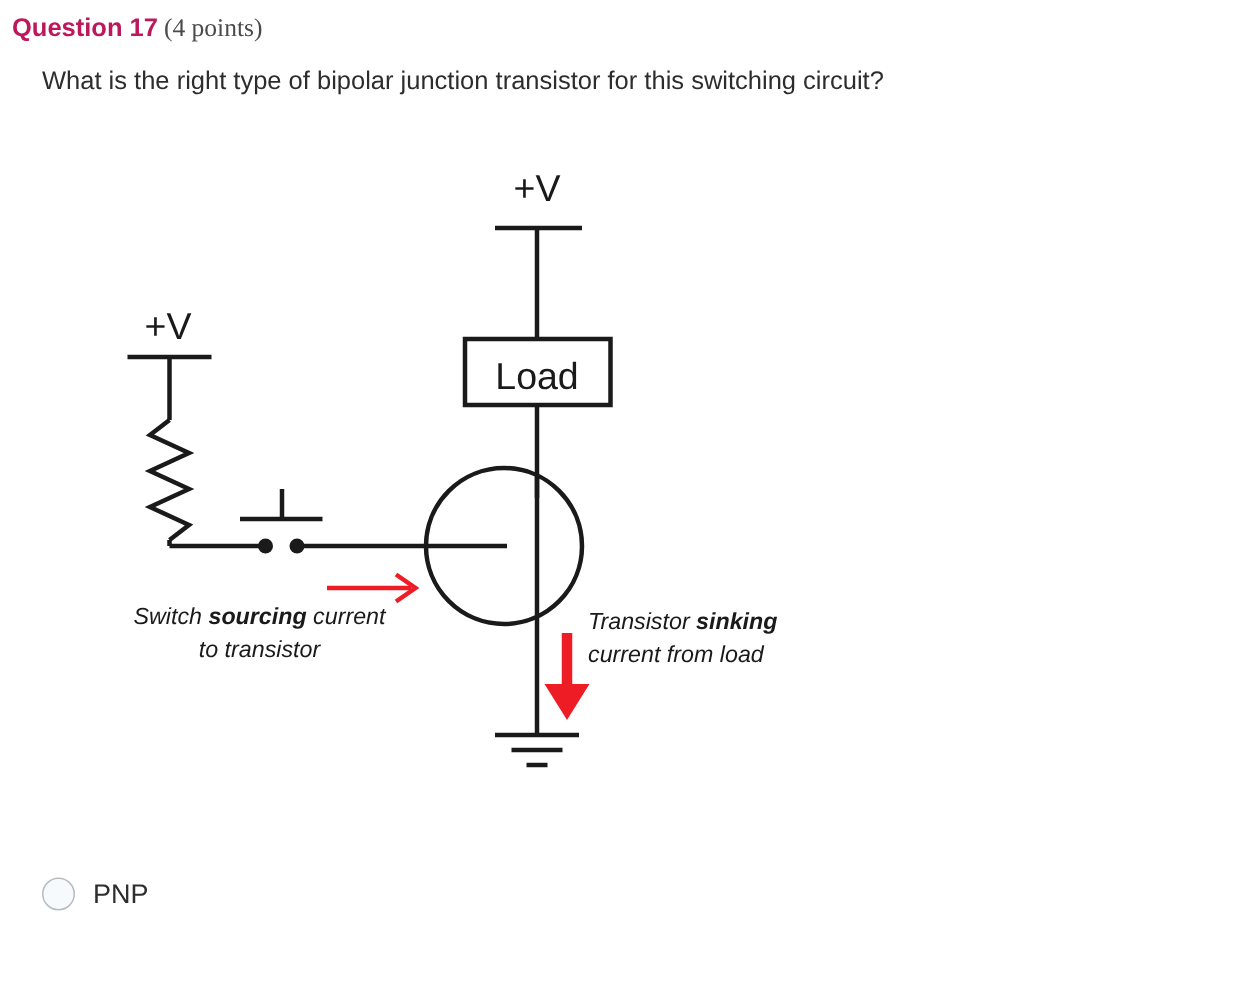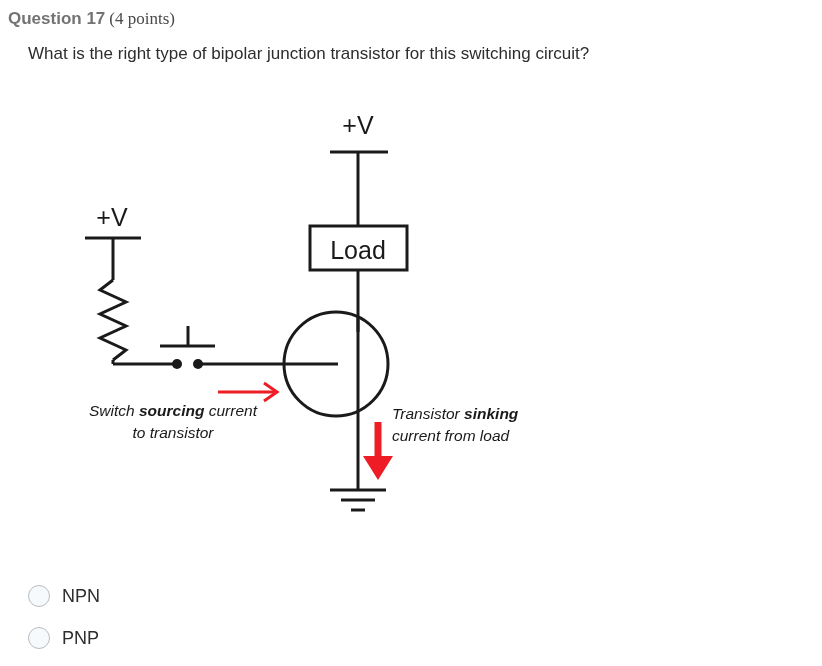--- a/index.html
+++ b/index.html
@@ -20,21 +20,21 @@
   #question-header {
     position: absolute;
     left: 8px;
     top: 8px;
     font-size: 17px;
     line-height: 22px;
     white-space: nowrap;
   }
   #question-header .q-title {
     font-weight: bold;
-    color: #737373;
+    color: #be185d;
     text-align: right;
   }
   #question-header .q-points {
     font-weight: normal;
     color: #4a4a4a;
     margin-left: 4px;
     font-family: Liberation Serif, serif;
   }
 
   
@@ -167,19 +167,15 @@
 
     <text class="annot-text" x="392" y="315" text-anchor="start"><tspan>Transistor </tspan><tspan class="b">sinking</tspan></text>
     <text class="annot-text" x="392" y="337" text-anchor="start">current from load</text>
 
   </svg>
 </div>
 
 <div id="answer-options">
   <div class="option-row">
     <span class="option-radio"></span>
-    <span class="option-label">NPN</span>
-  </div>
-  <div class="option-row">
-    <span class="option-radio"></span>
     <span class="option-label">PNP</span>
   </div>
 </div>
 
 </body></html>

